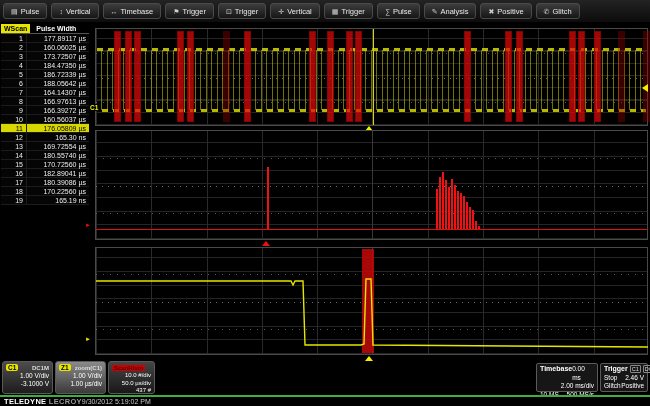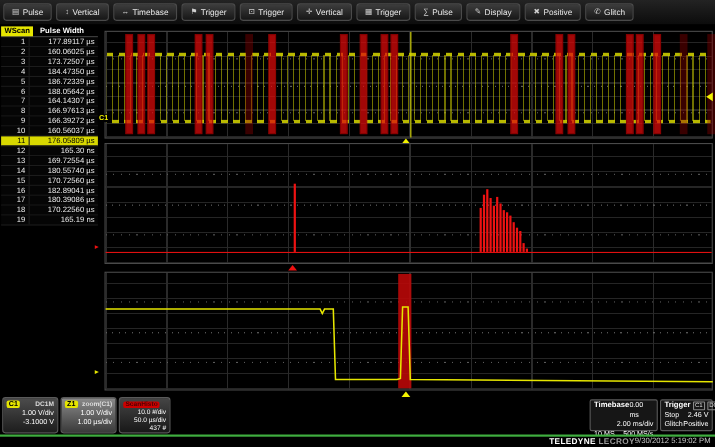--- a/index.html
+++ b/index.html
@@ -90,21 +90,21 @@
     border-radius:2px; color:#fff; font-size:6.5px; padding:1px 3px; }
   .infobox .r { display:flex; justify-content:space-between; line-height:8.5px; }
   .infobox .bld { font-weight:bold; font-size:7px; }
   .tb { left:536px; width:62px; }
   .tg { left:600px; width:48px; }
   .mini-badge { border:1px solid #888; color:#ddd; font-size:5.5px; padding:0 1px; margin-left:2px; border-radius:1px; }
 
   
   .green-line { position:absolute; left:0; top:395px; width:650px; height:2px; background:#3fae3f; }
   .footer { position:absolute; left:0; top:397px; width:650px; height:9px; display:flex;
-    justify-content:flex-end; align-items:center; padding:0 4px; }
+    justify-content:flex-start; align-items:center; padding:0 4px; }
   .brand { font-size:7.5px; letter-spacing:0.3px; }
   .brand .b1 { color:#fff; font-weight:bold; }
   .brand .b2 { color:#9a9a9a; font-weight:bold; }
   .tstamp { color:#c8c8c8; font-size:7px; }
 </style>
 </head>
 <body>
 
 <div class="screen">
 
@@ -136,21 +136,21 @@
       <div class="menu-item">
         <span class="mi-icon">▦</span>
         <span>Trigger</span>
       </div>
       <div class="menu-item">
         <span class="mi-icon">∑</span>
         <span>Pulse</span>
       </div>
       <div class="menu-item">
         <span class="mi-icon">✎</span>
-        <span>Display</span>
+        <span>Analysis</span>
       </div>
       <div class="menu-item">
         <span class="mi-icon">✖</span>
         <span>Positive</span>
       </div>
       <div class="menu-item">
         <span class="mi-icon">✆</span>
         <span>Glitch</span>
       </div>
     </div>

